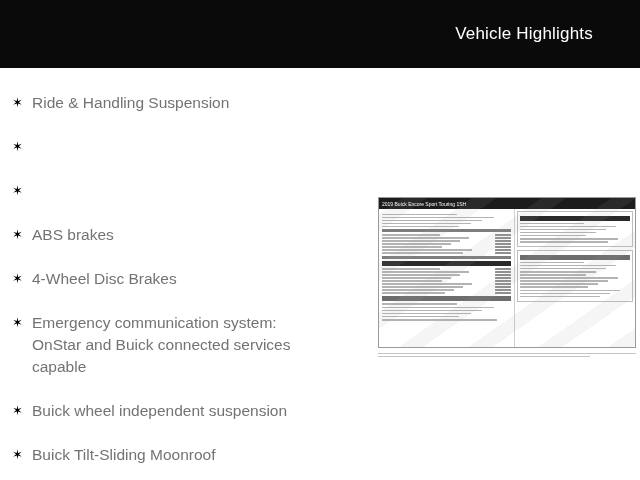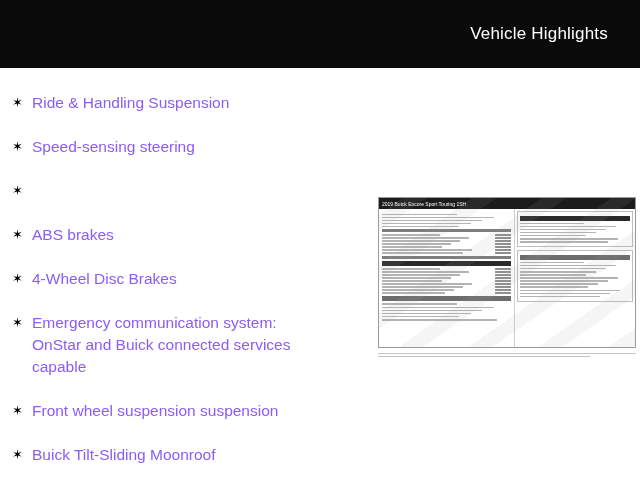--- a/index.html
+++ b/index.html
@@ -4,38 +4,38 @@
 <style>
   * { margin:0; padding:0; box-sizing:border-box; }
   html,body { width:640px; height:480px; }
   body { font-family:"Liberation Sans", sans-serif; background:#fff; overflow:hidden; }
   .page { position:relative; width:640px; height:480px; background:#ffffff; }
 
   
   .header {
     position:absolute; left:0; top:0; width:640px; height:68px;
     background:#0a0a0a; display:flex; align-items:center; justify-content:flex-end;
-    padding-right:32px;
+    padding-right:47px;
   }
   .header .title { color:#ffffff; font-size:17px; letter-spacing:0.2px; }
 
   
   .highlights {
     position:absolute; left:12px; top:92px; width:350px;
     list-style:none;
   }
   .highlights li {
     display:flex; align-items:flex-start;
     margin-bottom:22px; line-height:22px;
   }
   .highlights .star {
     width:20px; flex:0 0 20px; color:#000; font-size:13px; line-height:22px; text-align:left;
   }
   .highlights .txt {
-    color:#8b5cf6; font-size:15.5px; max-width:292px;
+    color:#737373; font-size:15.5px; max-width:292px;
   }
 
   
   .sticker {
     position:absolute; left:378px; top:197px; width:258px; height:151px;
     background:#ffffff; border:1px solid #9a9a9a; overflow:hidden;
   }
   .sticker::after { 
     content:""; position:absolute; left:-40px; top:-40px; width:360px; height:240px;
     background:repeating-linear-gradient(-35deg, rgba(160,160,160,0.10) 0 14px, rgba(255,255,255,0) 14px 40px);
@@ -73,40 +73,39 @@
     <div class="title">Vehicle Highlights</div>
   </div>
 
   <ul class="highlights">
     <li>
       <span class="star">✶</span>
       <span class="txt">Ride &amp; Handling Suspension</span>
     </li>
     <li>
       <span class="star">✶</span>
-      <span class="txt">Speed-sensing steering</span>
     </li>
     <li>
       <span class="star">✶</span>
     </li>
     <li>
       <span class="star">✶</span>
       <span class="txt">ABS brakes</span>
     </li>
     <li>
       <span class="star">✶</span>
       <span class="txt">4-Wheel Disc Brakes</span>
     </li>
     <li>
       <span class="star">✶</span>
       <span class="txt">Emergency communication system: OnStar and Buick connected services capable</span>
     </li>
     <li>
       <span class="star">✶</span>
-      <span class="txt">Front wheel suspension suspension</span>
+      <span class="txt">Buick wheel independent suspension</span>
     </li>
     <li>
       <span class="star">✶</span>
       <span class="txt">Buick Tilt-Sliding Moonroof</span>
     </li>
   </ul>
 
   <div class="sticker">
     <div class="sticker-topbar">2019 Buick Encore Sport Touring 1SH</div>
     <div class="sticker-body">

